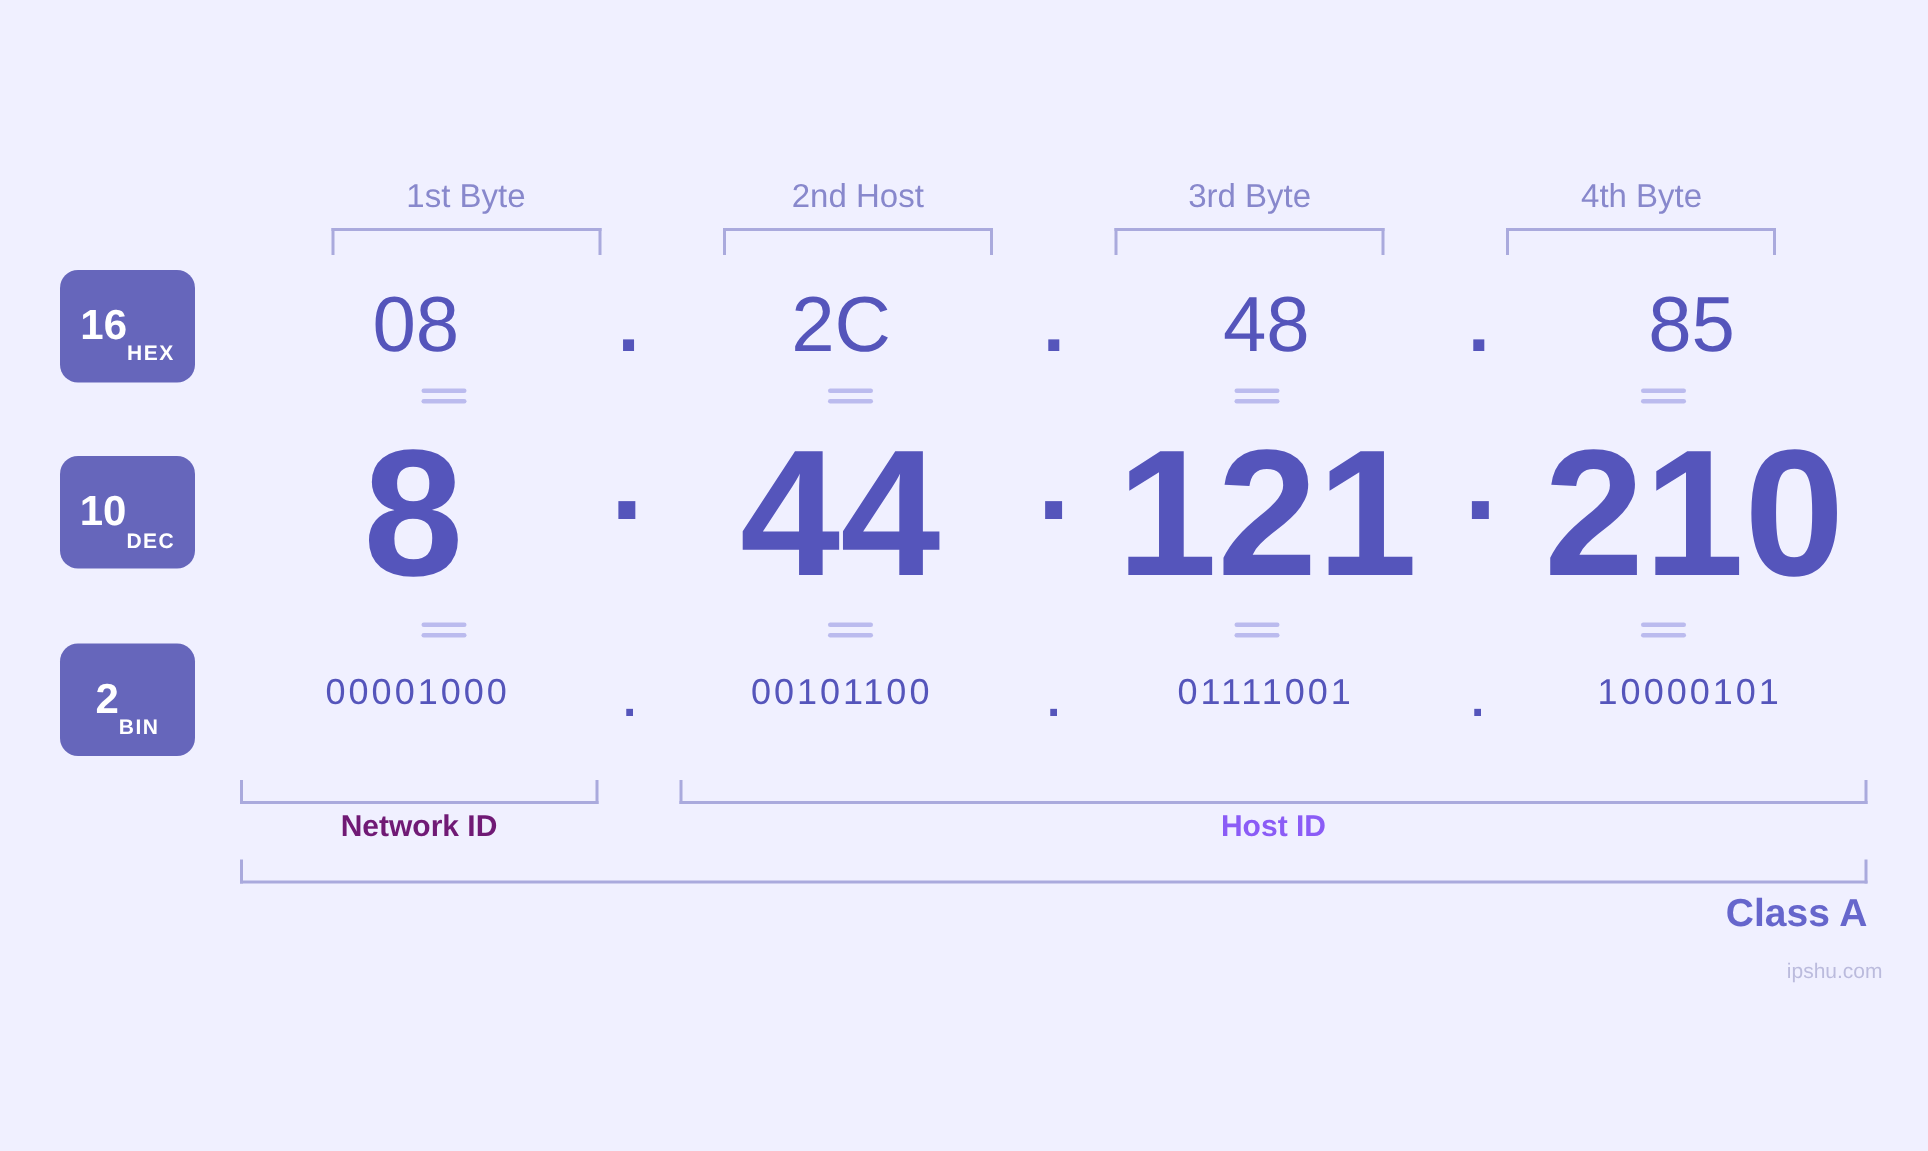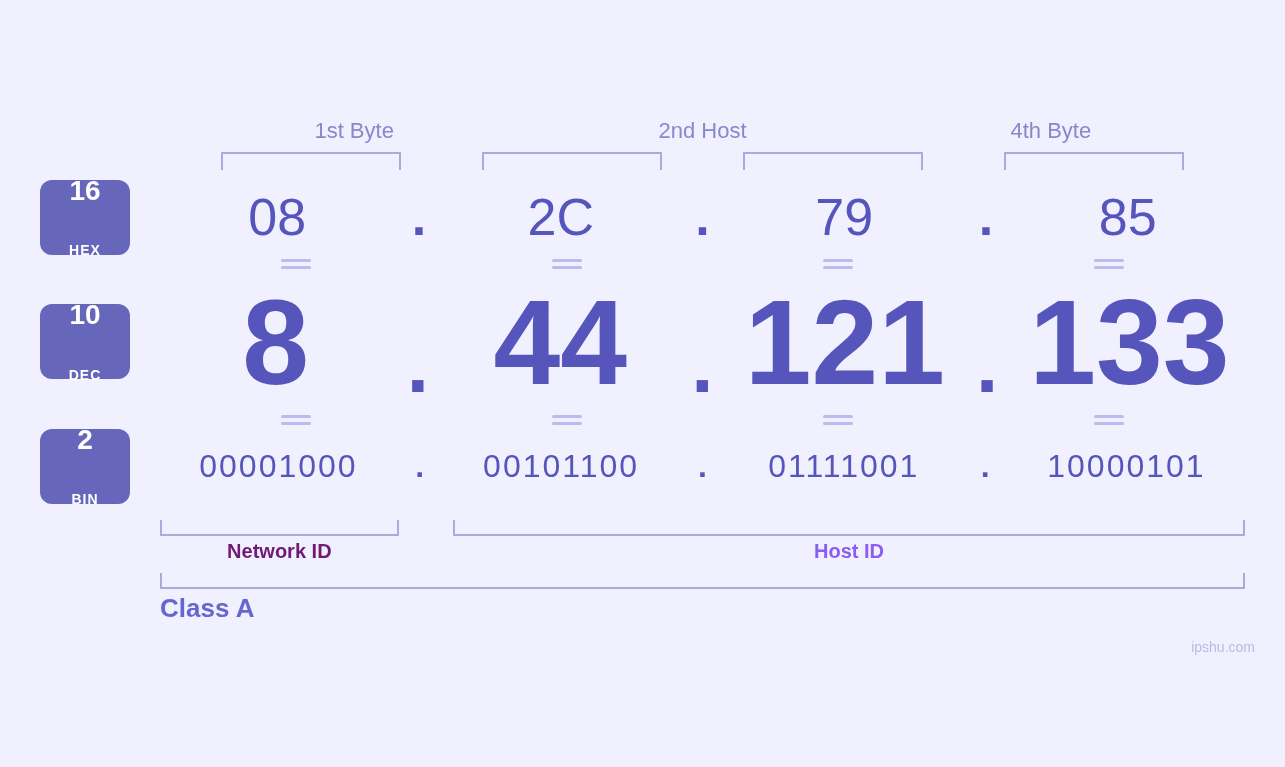--- a/index.html
+++ b/index.html
@@ -78,21 +78,21 @@
       width: 100%;
       justify-content: flex-start;
     }
 
     .badge {
       width: 90px;
       height: 75px;
       background: #6666bb;
       border-radius: 12px;
       display: flex;
-      flex-direction: column;
+      flex-direction: row;
       align-items: center;
       justify-content: center;
       color: white;
       flex-shrink: 0;
       margin-right: 30px;
     }
 
     .badge-num {
       font-size: 28px;
       font-weight: bold;
@@ -102,42 +102,42 @@
     .badge-label {
       font-size: 14px;
       font-weight: bold;
       letter-spacing: 1px;
       margin-top: 36px;
     }
 
     .values-area {
       display: flex;
       flex: 1;
-      align-items: flex-end;
+      align-items: flex-start;
       justify-content: space-around;
     }
 
     .byte-value {
       color: #5555bb;
       text-align: center;
       width: 200px;
     }
 
     .hex-value {
       font-size: 52px;
       font-weight: 300;
     }
 
     .dec-value {
       font-size: 120px;
       font-weight: 700;
     }
 
     .bin-value {
-      font-size: 32px;
+      font-size: 24px;
       font-weight: 300;
       letter-spacing: 2px;
     }
 
     .dot {
       color: #5555bb;
       font-size: 52px;
       font-weight: 700;
       flex-shrink: 0;
     }
@@ -202,20 +202,21 @@
   </style>
 </head>
 <body>
 
 <div class="container">
 
   <div class="byte-headers">
     <div class="byte-headers-inner">
       <div class="byte-label">1st Byte</div>
       <div class="byte-label">2nd Host</div>
+      <div class="byte-label">3rd Byte</div>
       <div class="byte-label">4th Byte</div>
     </div>
   </div>
 
   <div class="brackets-row">
     <div class="brackets-inner">
       <div class="bracket"></div>
       <div class="bracket"></div>
       <div class="bracket"></div>
       <div class="bracket"></div>
@@ -225,21 +226,21 @@
   <div class="value-row row-hex">
     <div class="badge">
       <span class="badge-num">16</span>
       <span class="badge-label">HEX</span>
     </div>
     <div class="values-area">
       <div class="byte-value hex-value">08</div>
       <div class="dot">.</div>
       <div class="byte-value hex-value">2C</div>
       <div class="dot">.</div>
-      <div class="byte-value hex-value">79</div>
+      <div class="byte-value hex-value">48</div>
       <div class="dot">.</div>
       <div class="byte-value hex-value">85</div>
     </div>
   </div>
 
   <div class="equals-row">
     <div class="equals-area">
       <div class="equals-symbol">
         <div class="eq-line"></div>
         <div class="eq-line"></div>
@@ -264,21 +265,21 @@
       <span class="badge-num">10</span>
       <span class="badge-label">DEC</span>
     </div>
     <div class="values-area">
       <div class="byte-value dec-value">8</div>
       <div class="dot dec-dot">.</div>
       <div class="byte-value dec-value">44</div>
       <div class="dot dec-dot">.</div>
       <div class="byte-value dec-value">121</div>
       <div class="dot dec-dot">.</div>
-      <div class="byte-value dec-value">133</div>
+      <div class="byte-value dec-value">210</div>
     </div>
   </div>
 
   <div class="equals-row">
     <div class="equals-area">
       <div class="equals-symbol">
         <div class="eq-line"></div>
         <div class="eq-line"></div>
       </div>
       <div class="equals-symbol">
@@ -324,19 +325,19 @@
     </div>
 
     <div style="display:flex; padding-left:120px; margin-top:4px;">
       <div style="width:22%; text-align:center; color:#701a75; font-size:20px; font-weight:bold;">Network ID</div>
       <div style="width:5%;"></div>
       <div style="flex:1; text-align:center; color:#8b5cf6; font-size:20px; font-weight:bold;">Host ID</div>
     </div>
 
     <div style="padding-left:120px; margin-top:10px;">
       <div style="width:100%; height:16px; border-bottom:2px solid #aaaadd; border-left:2px solid #aaaadd; border-right:2px solid #aaaadd;"></div>
-      <div style="width:100%; text-align:left; color:#6666cc; font-size:26px; font-weight:bold; margin-top:4px;">Class A</div>
+      <div style="width:100%; text-align:right; color:#6666cc; font-size:26px; font-weight:bold; margin-top:4px;">Class A</div>
     </div>
   </div>
 
   <div class="watermark">ipshu.com</div>
 
 </div>
 
 </body></html>

